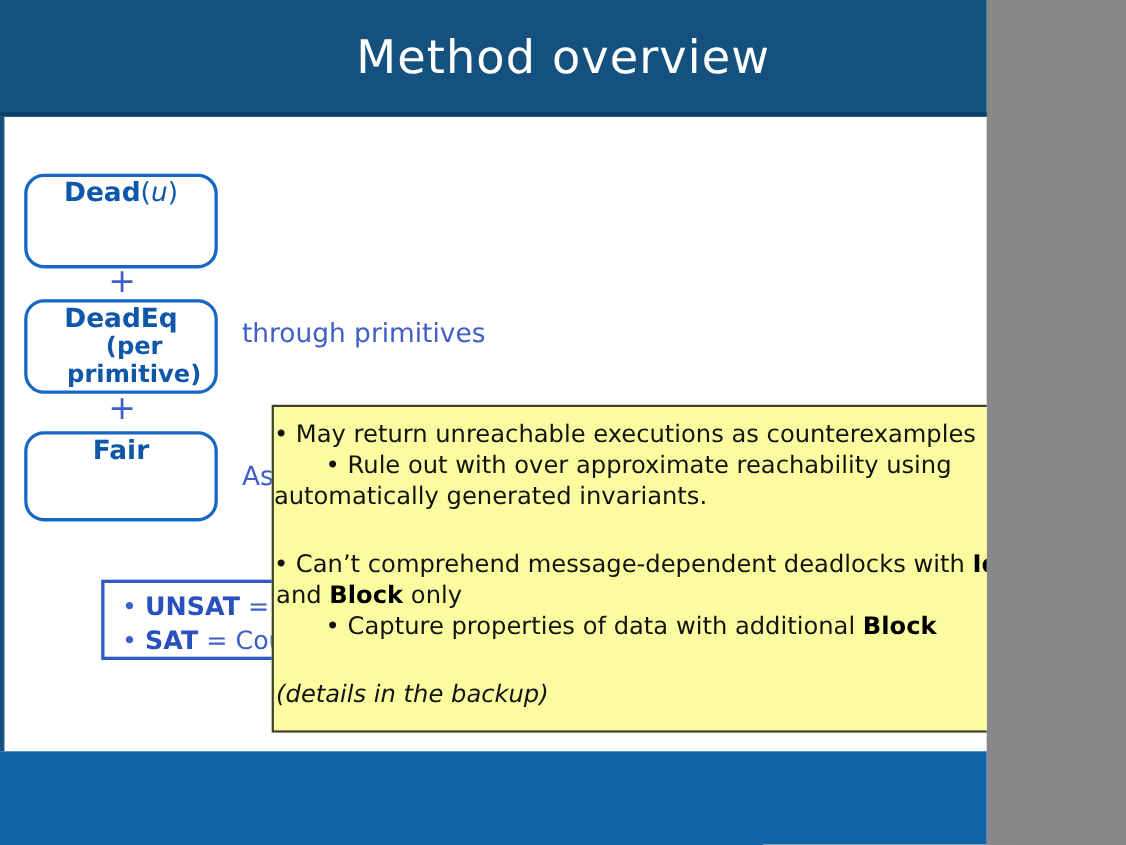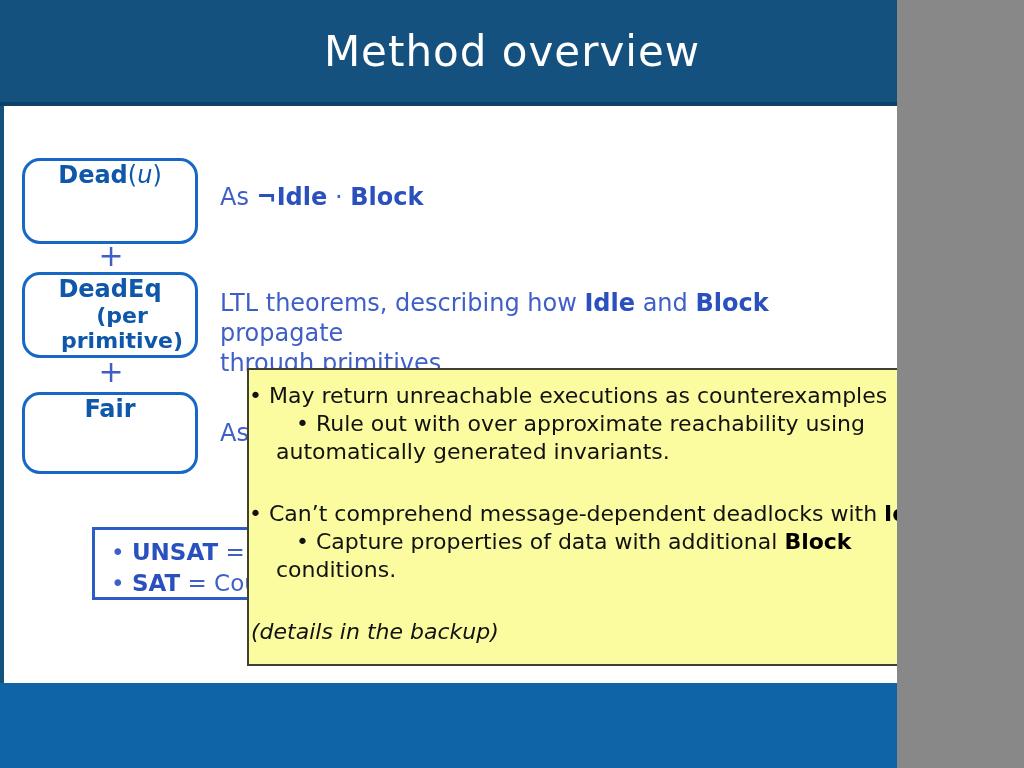--- a/index.html
+++ b/index.html
@@ -49,21 +49,21 @@
   .result-box .b{font-weight:bold;color:#2A50BE;}
   
   .note{
     position:absolute;left:247px;top:368px;width:753px;height:298px;
     background:#FBFB9F;border:2px solid #404030;box-sizing:border-box;
     color:#121212;font-size:22px;line-height:28px;
   }
   .note .nl{padding-left:0;white-space:nowrap;}
   .note .cont0{padding-left:2px;}
   .note .sub1{padding-left:47px;}
-  .note .cont1{padding-left:27px;}
+  .note .cont1{}
   .note .gap{margin-top:34px;}
   .note .first{margin-top:12px;}
   .note .b{font-weight:bold;color:#000;}
   .note .it{font-style:italic;}
   .fold{position:absolute;right:-2px;bottom:-2px;width:48px;height:48px;}
 </style>
 </head>
 <body>
 
 <div class="slide">
@@ -84,41 +84,39 @@
     <div class="main">DeadEq</div>
     <div class="sub">(per primitive)</div>
   </div>
 
   <div class="plus plus2">+</div>
 
   <div class="dbox box-fair">
     <div class="main">Fair</div>
   </div>
 
-  <div class="desc desc1"><span>As </span><span class="b">¬Idle</span><span> · </span><span class="b">Block</span></div>
 
   <div class="desc desc2">
-    <div><span>LTL theorems, describing how </span><span class="b">Idle</span><span> and </span><span class="b">Block</span><span> propagate</span></div>
     <div>through primitives</div>
   </div>
 
   <div class="desc desc3">As</div>
 
   <div class="result-box">
     <div><span>• </span><span class="b">UNSAT</span><span> = N</span></div>
     <div><span>• </span><span class="b">SAT</span><span> = Cou</span></div>
   </div>
 
   <div class="note">
     <div class="nl first">• May return unreachable executions as counterexamples</div>
     <div class="nl sub1">• Rule out with over approximate reachability using</div>
     <div class="nl cont1">automatically generated invariants.</div>
     <div class="nl gap"><span>• Can’t comprehend message-dependent deadlocks with </span><span class="b">Idle</span></div>
+    <div class="nl cont0"><span>and </span><span class="b">Block</span><span> only</span></div>
     <div class="nl sub1"><span>• Capture properties of data with additional </span><span class="b">Block</span></div>
-    <div class="nl cont1">conditions.</div>
     <div class="nl cont0 gap it">(details in the backup)</div>
     <svg class="fold" viewBox="0 0 48 48">
       <polygon points="48,6 48,48 6,48" fill="#ffffff"></polygon>
       <line x1="46" y1="8" x2="8" y2="46" stroke="#404030" stroke-width="2.5"></line>
       <polygon points="45,9 9,45 13,18" fill="#C9C87C" stroke="#404030" stroke-width="2"></polygon>
     </svg>
   </div>
 
   <div class="footer">
     <svg class="logo" viewBox="0 0 122 64">

